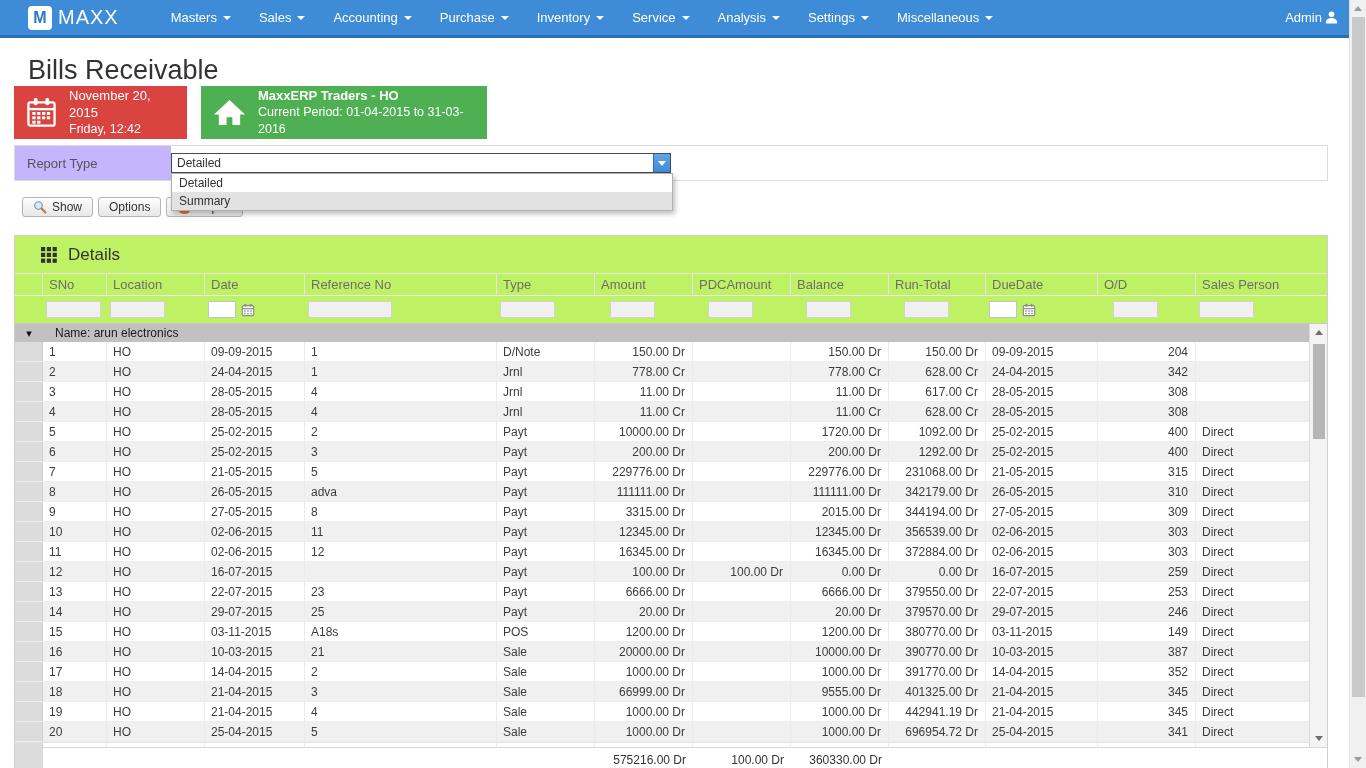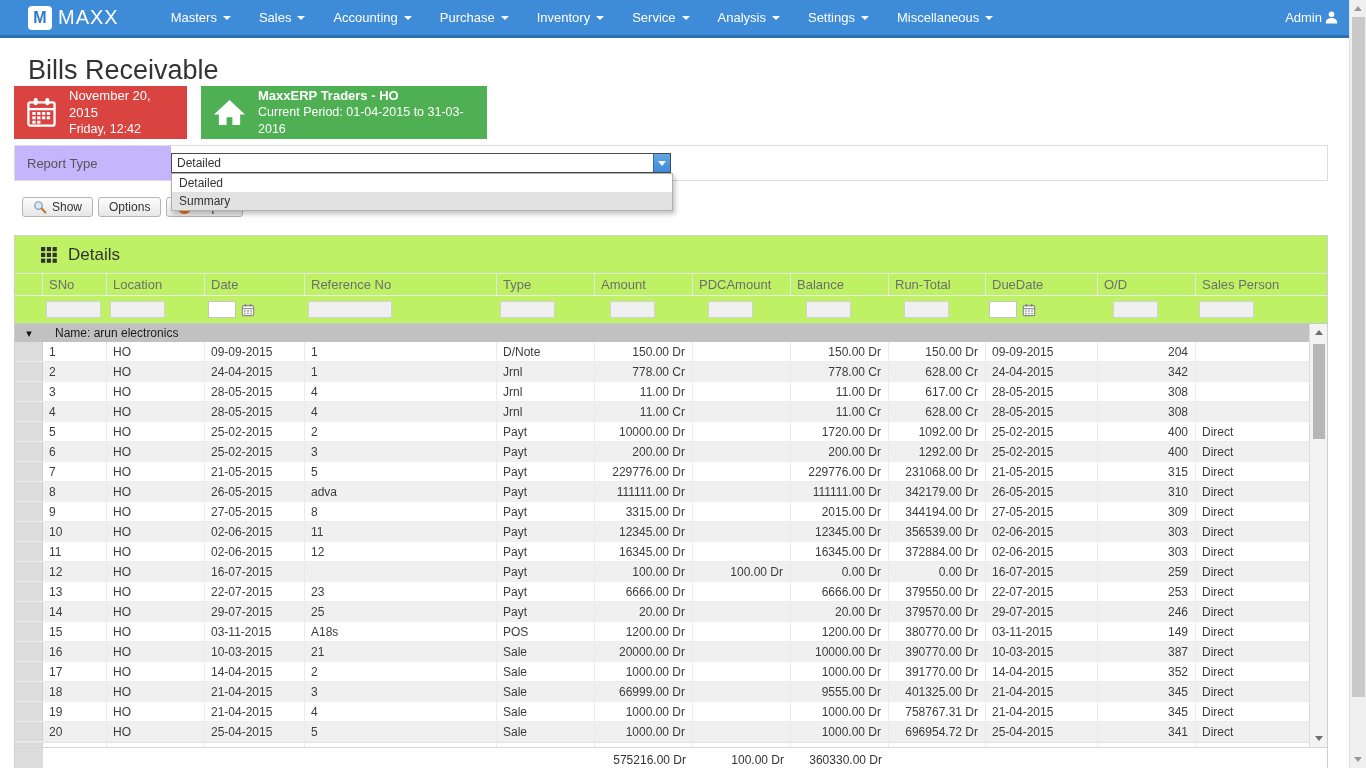--- a/index.html
+++ b/index.html
@@ -664,21 +664,21 @@
           <div class="tgrid drow">
             <div class="dcell expander"></div>
             <div class="dcell">19</div>
             <div class="dcell">HO</div>
             <div class="dcell">21-04-2015</div>
             <div class="dcell">4</div>
             <div class="dcell">Sale</div>
             <div class="dcell num">1000.00 Dr</div>
             <div class="dcell num"></div>
             <div class="dcell num">1000.00 Dr</div>
-            <div class="dcell num">758767.31 Dr</div>
+            <div class="dcell num">442941.19 Dr</div>
             <div class="dcell">21-04-2015</div>
             <div class="dcell num">345</div>
             <div class="dcell">Direct</div>
           </div>
           <div class="tgrid drow alt">
             <div class="dcell expander"></div>
             <div class="dcell">20</div>
             <div class="dcell">HO</div>
             <div class="dcell">25-04-2015</div>
             <div class="dcell">5</div>

